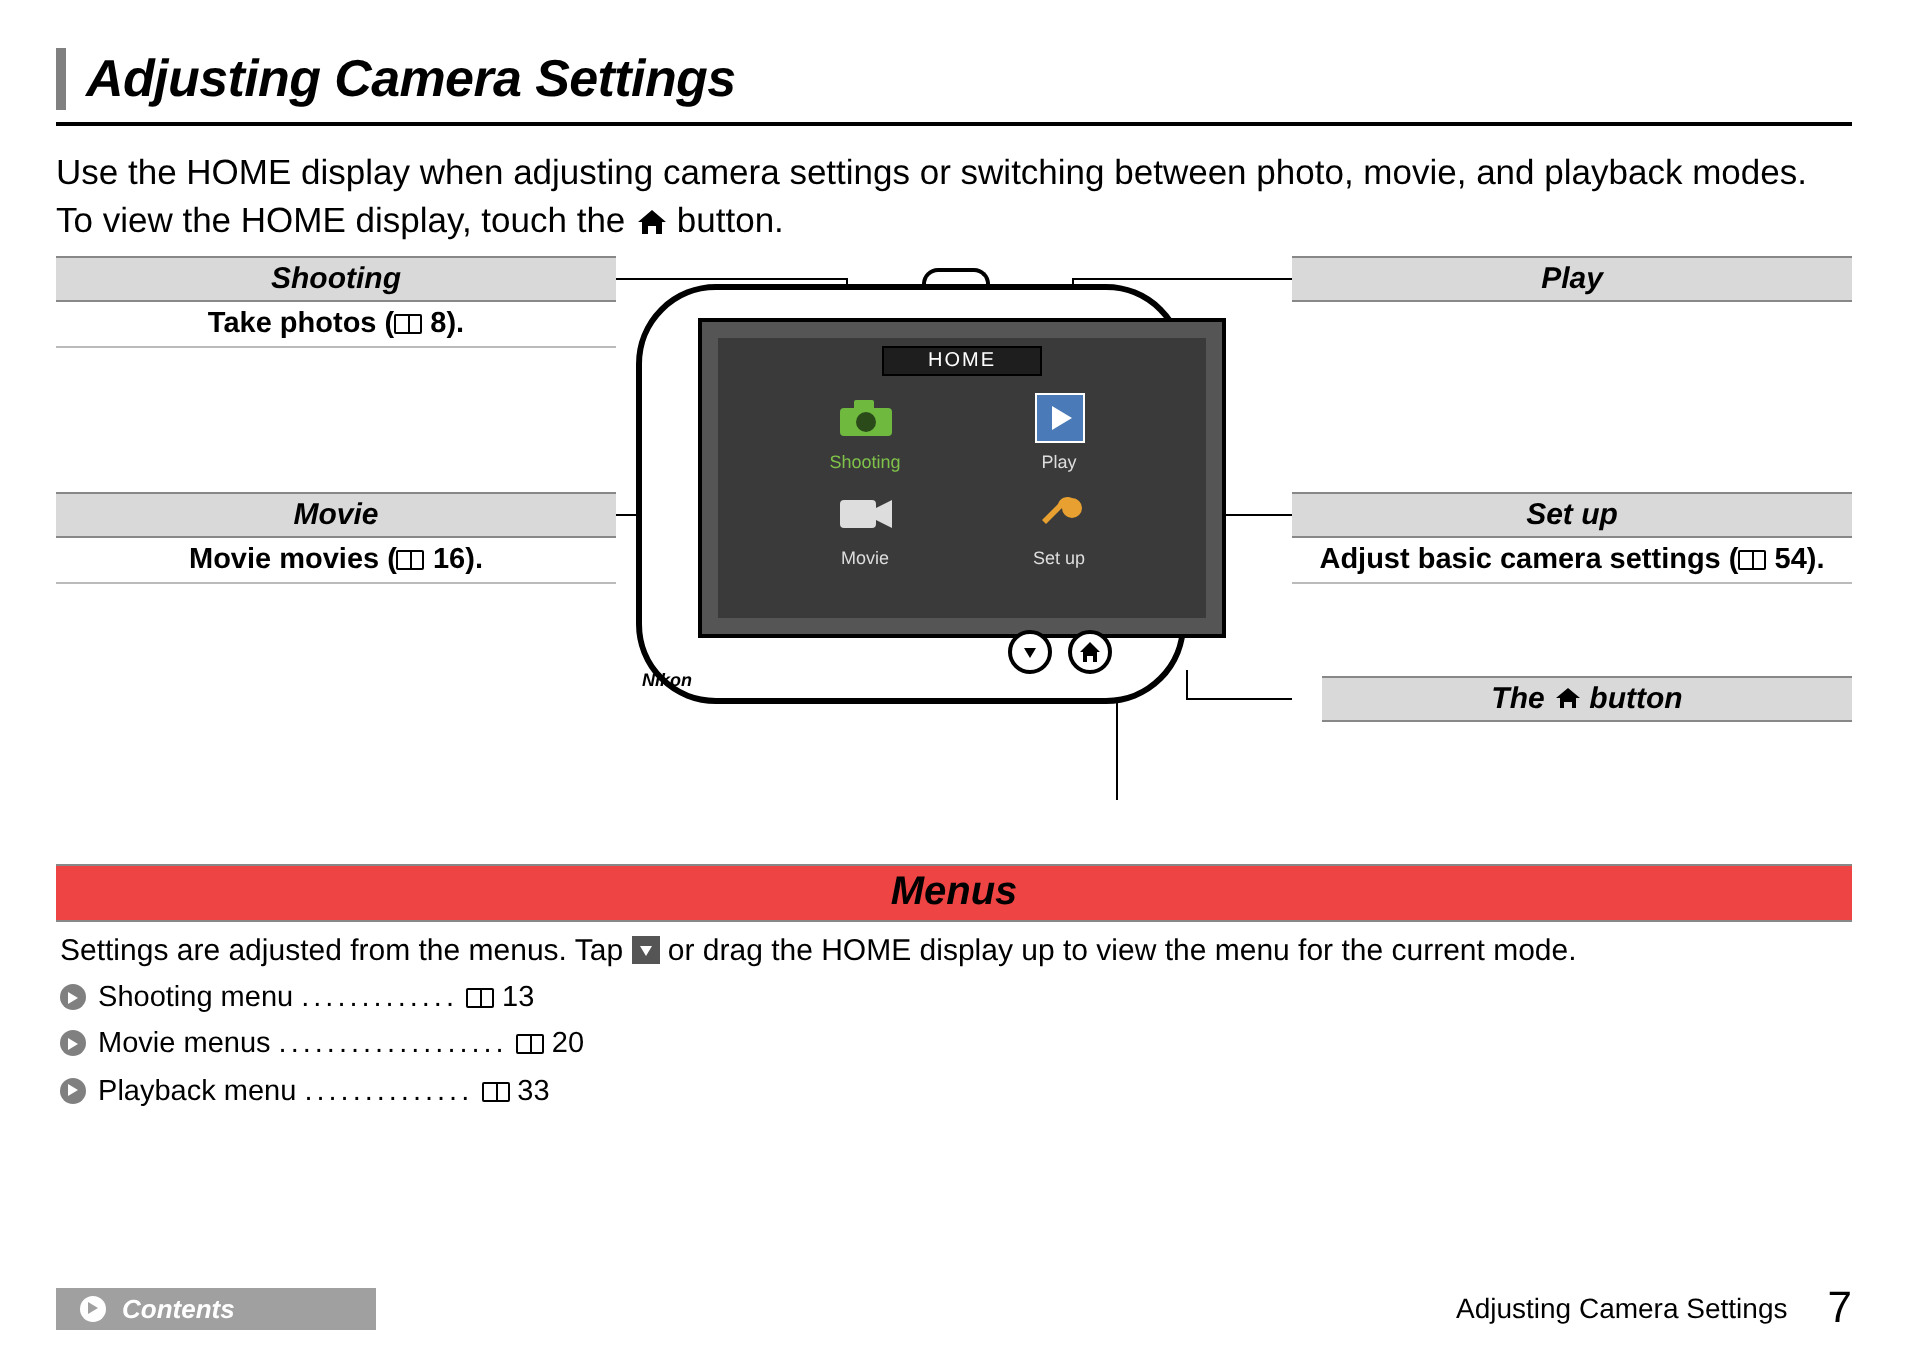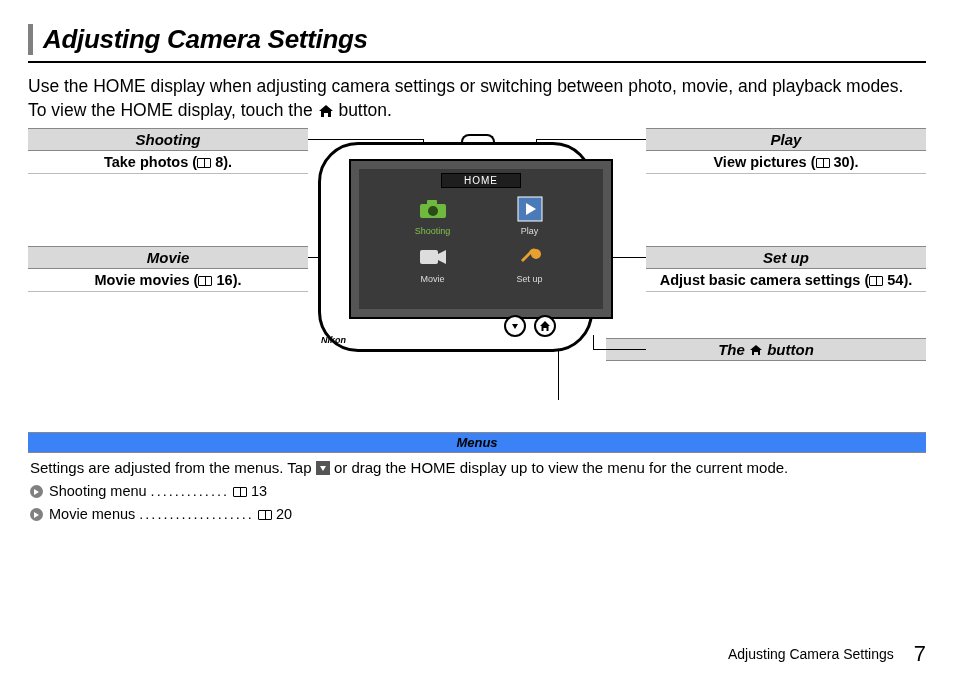--- a/index.html
+++ b/index.html
@@ -25,21 +25,21 @@
   .cell { text-align: center; }
   .cell .ic { width: 34px; height: 30px; margin: 0 auto 2px auto; display:flex; align-items:center; justify-content:center; }
   .cell .lbl { font-size: 9px; color: #ddd; }
   .cell.shooting .lbl { color: #7fc24a; }
   .brand { position:absolute; bottom:4px; left:0; right:0; text-align:left; font-size:9px; font-style:italic; font-weight:700; }
   .side-btn { position:absolute; width:22px; height:22px; border:2px solid #000; border-radius:50%; background:#fff; display:flex; align-items:center; justify-content:center; }
   .menu-btn { right: 64px; bottom: 12px; }
   .home-btn { right: 34px; bottom: 12px; }
   .line { position:absolute; background:#000; }
   .menus-sec { margin-top: 4px; }
-  .menus-head { background:#3b82f6; text-align:center; font-weight:700; font-style:italic; border-top:1px solid #888; border-bottom:1px solid #888; padding:2px 0; font-size:13px; }
+  .menus-head { background:#ef4444; text-align:center; font-weight:700; font-style:italic; border-top:1px solid #888; border-bottom:1px solid #888; padding:2px 0; font-size:20px; }
   .menus-body { font-size:15px; padding: 6px 2px; }
   .menus-body .tap-icon { display:inline-block; width:14px; height:14px; background:#555; vertical-align:-2px; position:relative; }
   .menus-body .tap-icon::after { content:""; position:absolute; left:4px; top:5px; border-left:3px solid transparent; border-right:3px solid transparent; border-top:5px solid #fff; }
   .menu-list { margin-top: 4px; }
   .menu-list .row { font-size: 14.5px; line-height: 1.6; }
   .arrow-bullet { display:inline-block; width:13px; height:13px; border-radius:50%; background:#808080; vertical-align:-2px; position:relative; margin-right:2px; }
   .arrow-bullet::after { content:""; position:absolute; left:4px; top:3.5px; border-top:3px solid transparent; border-bottom:3px solid transparent; border-left:5px solid #fff; }
   .dots { letter-spacing: 2px; color:#000; }
   .footer { position:absolute; bottom:10px; left:28px; right:28px; display:flex; align-items:center; }
   .foot-btn { background:#a0a0a0; color:#fff; font-weight:700; font-style:italic; font-size:13px; padding:3px 12px; margin-right:12px; width:160px; display:flex; align-items:center; gap:6px; }
@@ -71,40 +71,37 @@
 
   <div class="label-block" style="left:0; top:0; width:280px;">
     <div class="label-head">Shooting</div>
     <div class="label-body">
       <span>Take photos (</span><span class="book-icon"></span> <span>8</span><span>).</span>
     </div>
   </div>
 
   <div class="label-block" style="right:0; top:0; width:280px;">
     <div class="label-head">Play</div>
-    <div class="label-body">
-      <span>View pictures (</span><span class="book-icon"></span> <span>30</span><span>).</span>
-    </div>
   </div>
 
   <div class="label-block" style="left:0; top:118px; width:280px;">
     <div class="label-head">Movie</div>
     <div class="label-body">
       <span>Movie movies (</span><span class="book-icon"></span> <span>16</span><span>).</span>
     </div>
   </div>
 
   <div class="label-block" style="right:0; top:118px; width:280px;">
     <div class="label-head">Set up</div>
     <div class="label-body">
       <span>Adjust basic camera settings (</span><span class="book-icon"></span> <span>54</span><span>).</span>
     </div>
   </div>
 
-  <div class="label-block" style="right:0; top:210px; width:320px;margin-left:16px;">
+  <div class="label-block" style="right:0; top:210px; width:265px;margin-left:16px;">
     <div class="label-head">
       <span>The </span><svg width="14" height="12" style="display:inline;vertical-align:-1px">
           <path d="M7 1 L13 6 L11 6 L11 11 L9 11 L9 8 L5 8 L5 11 L3 11 L3 6 L1 6 Z" fill="#000"></path>
         </svg><span> button</span>
     </div>
   </div>
 
   <div class="line" style="left:280px; top:11px; width:115px; height:1px;"></div>
   <div class="line" style="left:395px; top:11px; width:1px; height:70px;"></div>
   <div class="line" style="left:508px; top:11px; width:110px; height:1px;"></div>
@@ -179,22 +176,27 @@
 
 </div>
 
 <div class="menus-sec">
   <div class="menus-head">Menus</div>
   <div class="menus-body">
     <span>Settings are adjusted from the menus. Tap </span><span class="tap-icon"></span><span> or drag the HOME display up to view the menu for the current mode.</span>
     <div class="menu-list">
       <div class="row"><span class="arrow-bullet"></span> <span>Shooting menu</span> <span class="dots">.............</span> <span class="book-icon"></span> <span>13</span></div>
       <div class="row"><span class="arrow-bullet"></span> <span>Movie menus</span> <span class="dots">...................</span> <span class="book-icon"></span> <span>20</span></div>
+      <div class="row"><span class="arrow-bullet"></span> <span>Playback menu</span> <span class="dots">..............</span> <span class="book-icon"></span> <span>33</span></div>
     </div>
   </div>
 </div>
 
 <div class="footer">
+  <div class="foot-btn">
+      <span class="arrow-bullet"></span>
+      <span>Contents</span>
+    </div>
   <div class="foot-right">
     <span>Adjusting Camera Settings</span>
     <span class="page-num">7</span>
   </div>
 </div>
 
 </body></html>

